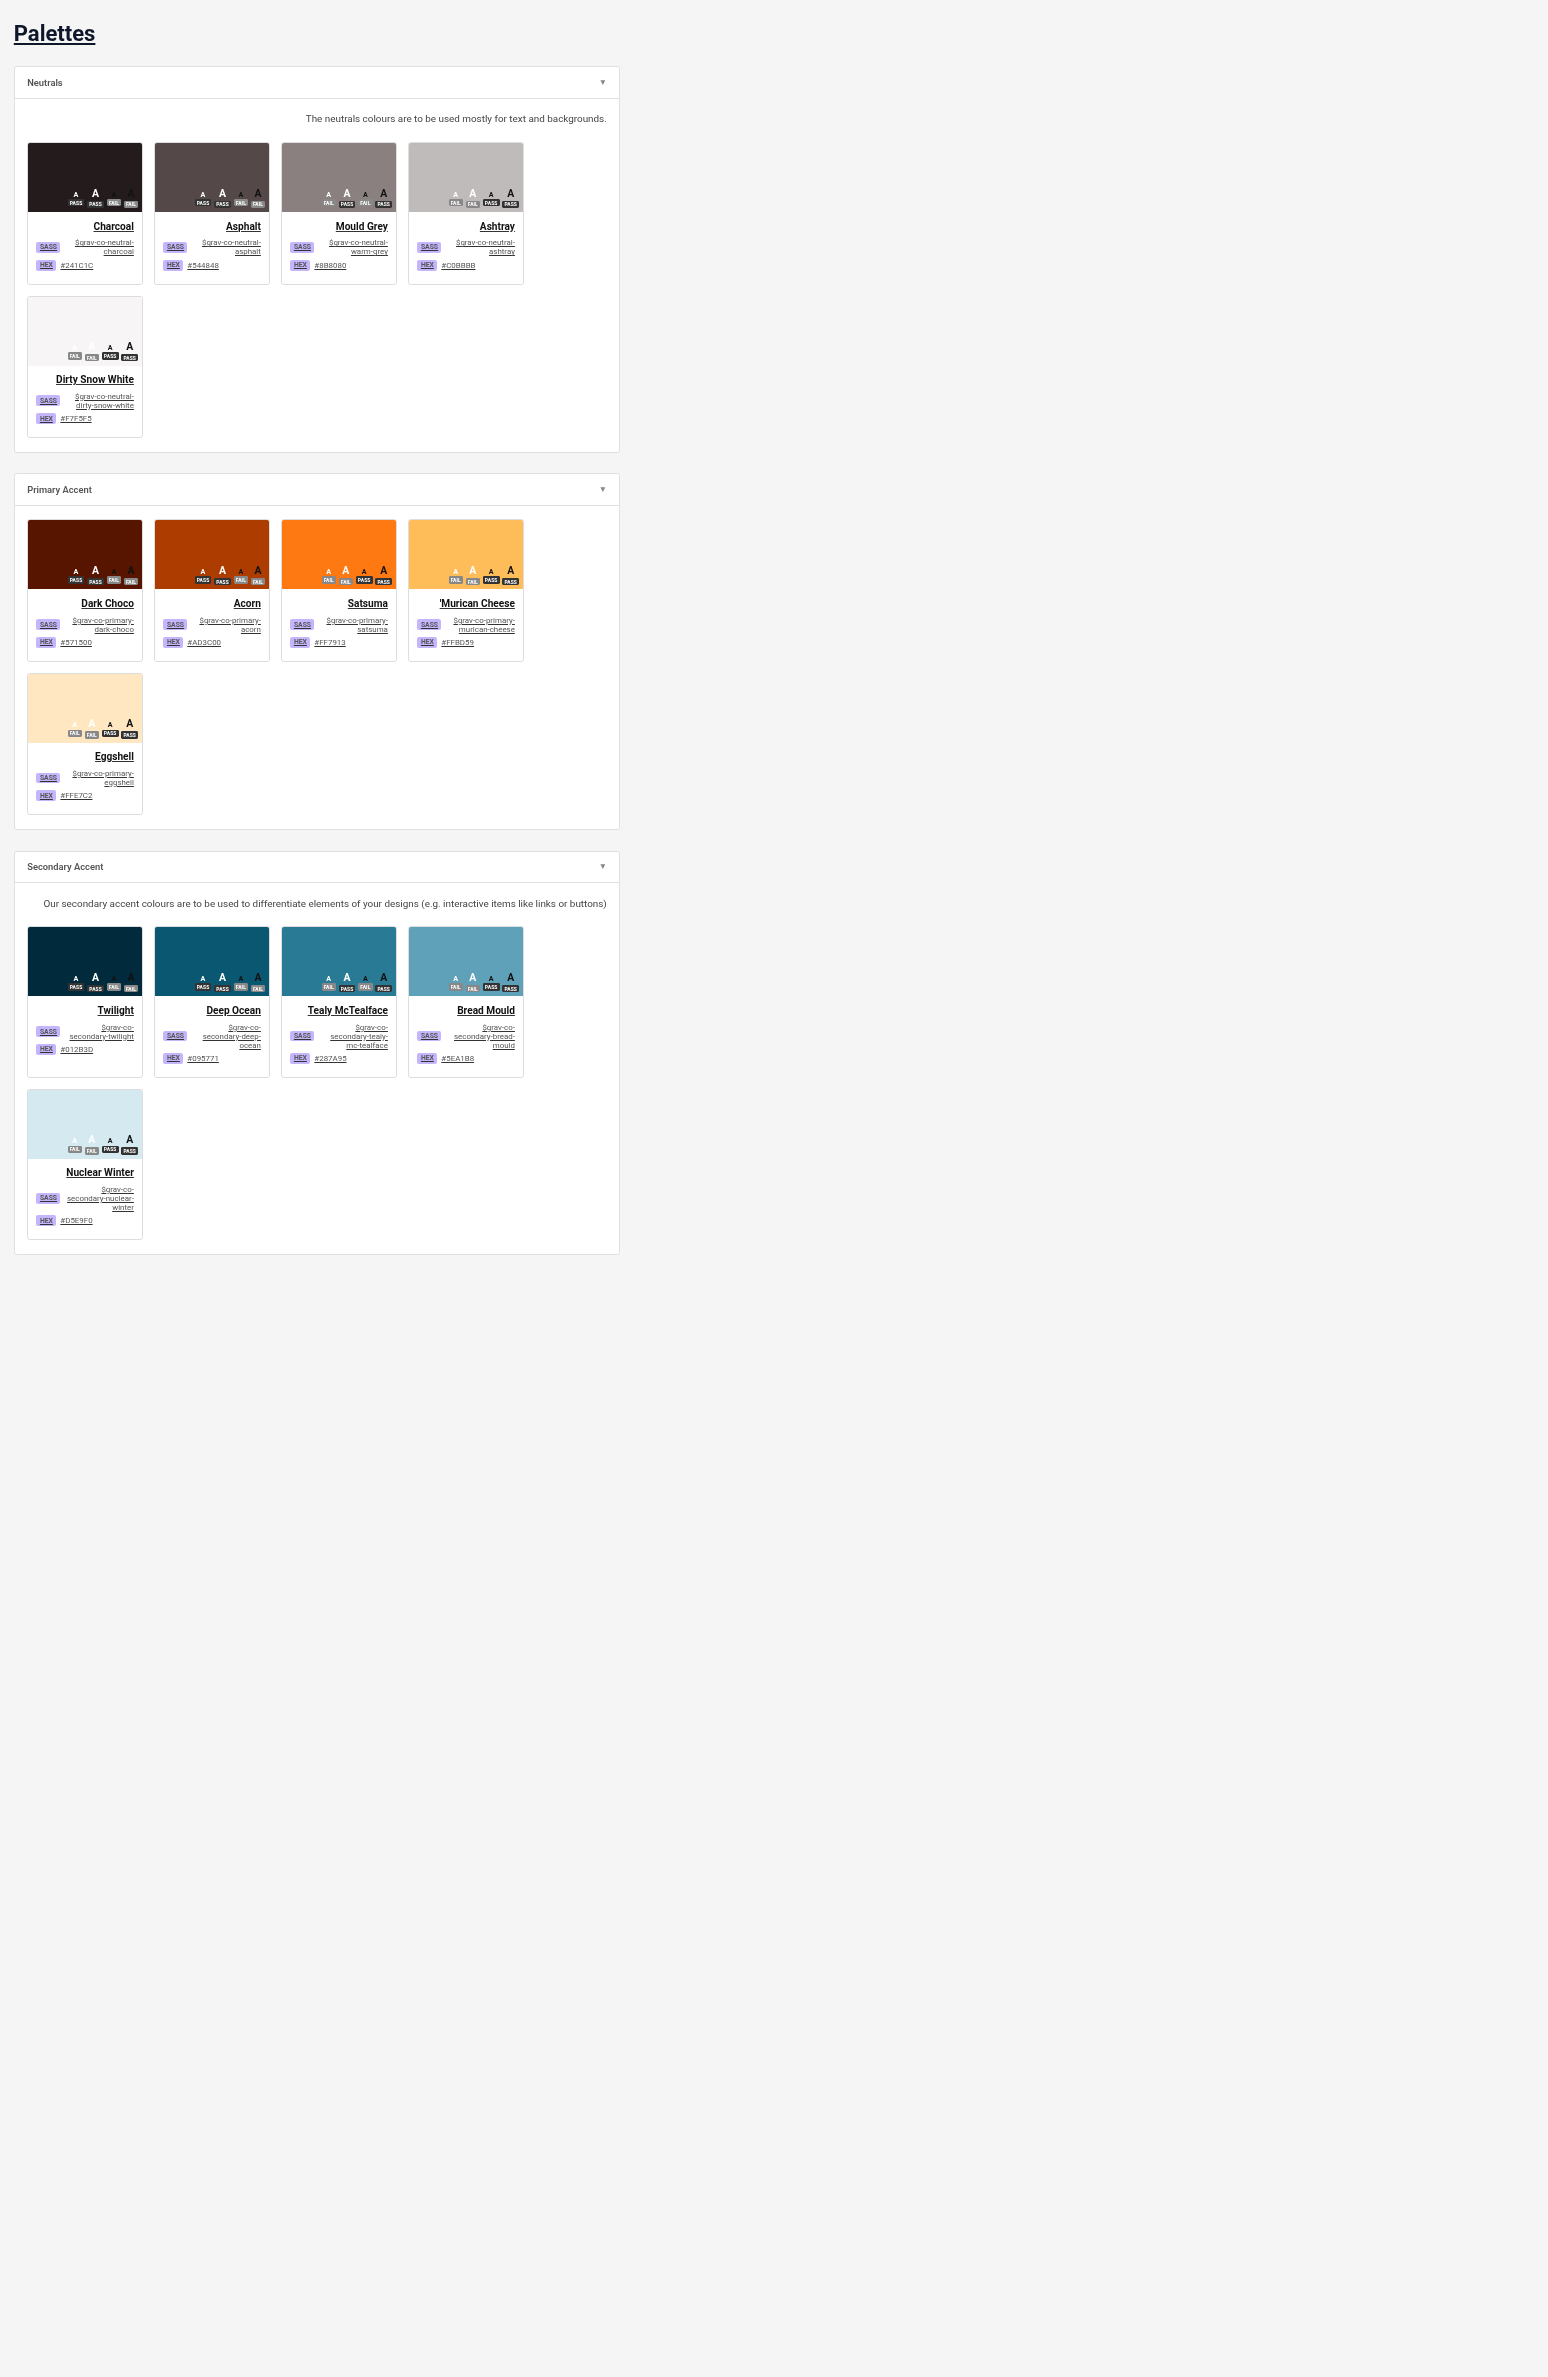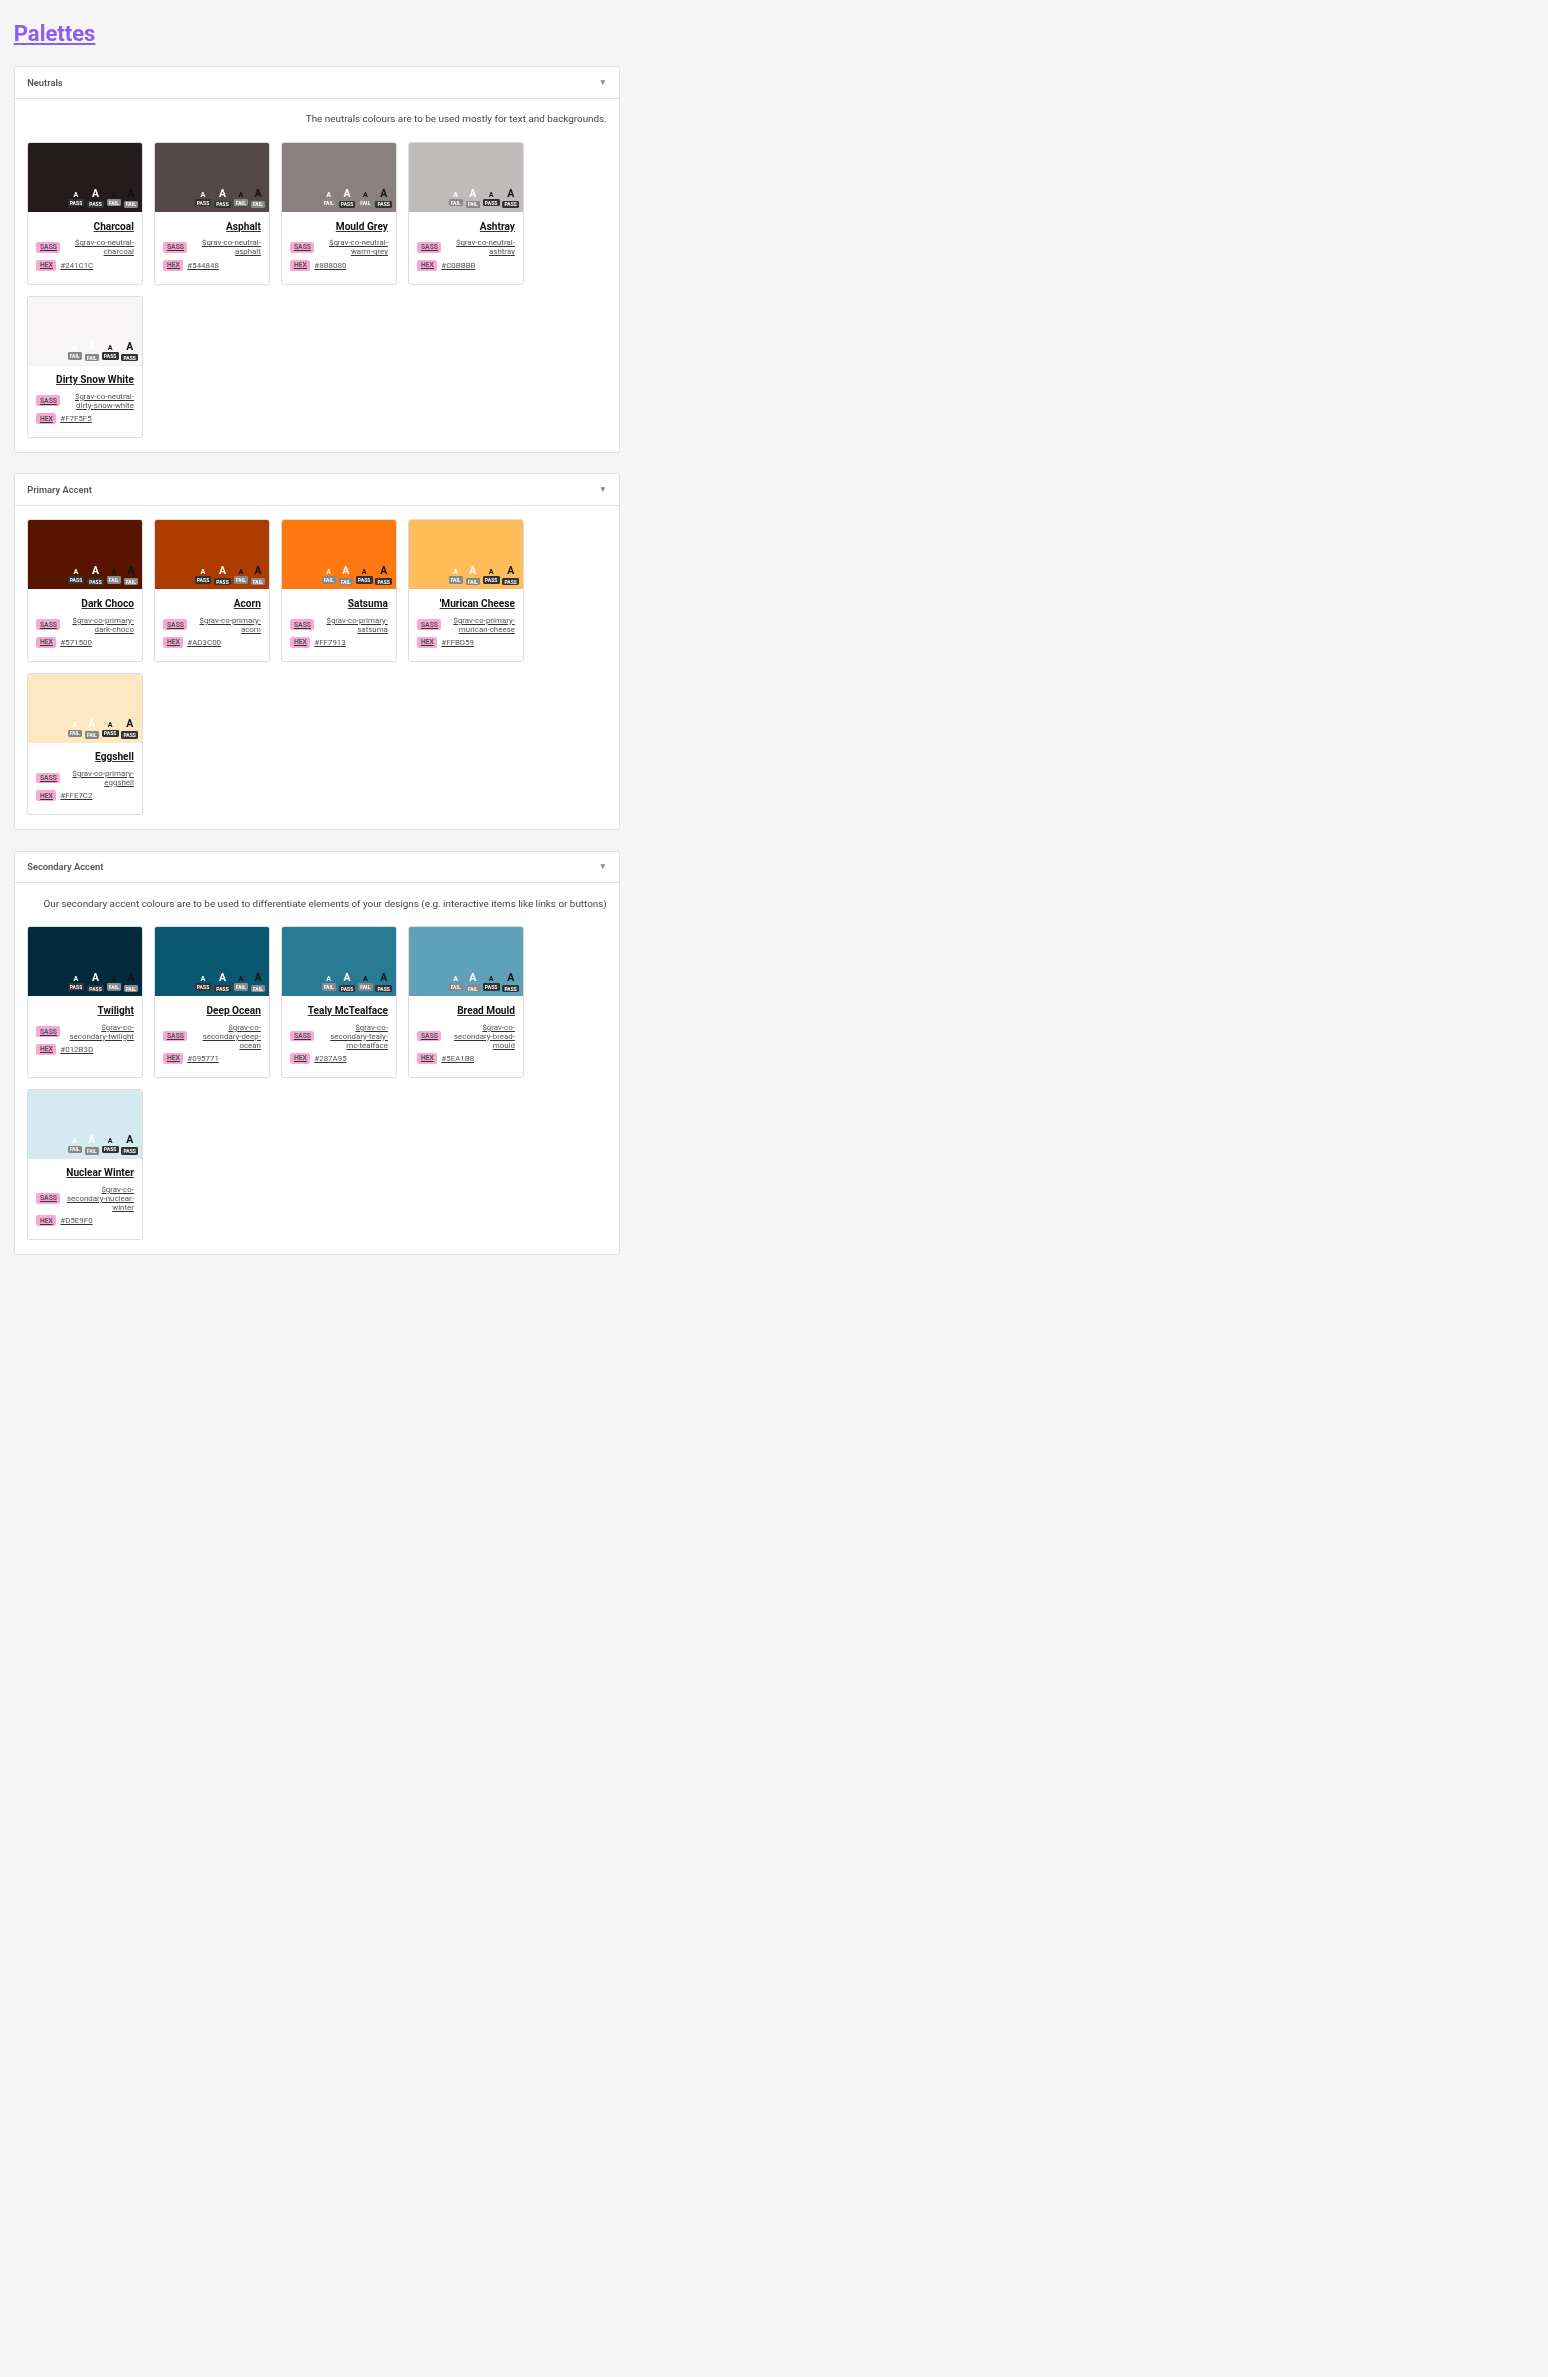--- a/index.html
+++ b/index.html
@@ -8,21 +8,21 @@
       background: #f5f5f5;
       color: #333;
       padding: 20.7px 13.8px;
       max-width: 634px;
     }
     h1 {
       font-size: 2rem;
       font-weight: 700;
       text-decoration: underline;
       margin-bottom: 20.7px;
-      color: #8b5cf6;
+      color: #0f172a;
     }
     .section {
       background: #fff;
       border: 0.7px solid #e0e0e0;
       border-radius: 2.8px;
       margin-bottom: 20.7px;
     }
     .section-header {
       display: flex;
       justify-content: space-between;
@@ -120,21 +120,21 @@
     }
     .card-meta {
       display: flex;
       align-items: center;
       gap: 4.1px;
       margin-bottom: 3.4px;
     }
     .meta-label {
       font-size: 0.62rem;
       font-weight: 700;
-      background: #f9a8d4;
+      background: #c4b5fd;
       color: #555;
       padding: 1.4px 3.4px;
       border-radius: 2.1px;
       text-transform: uppercase;
     }
     .meta-value {
       font-size: 0.72rem;
       color: #555;
     }
   </style>

